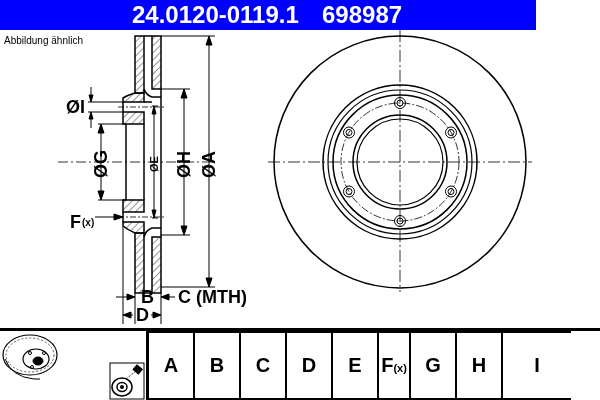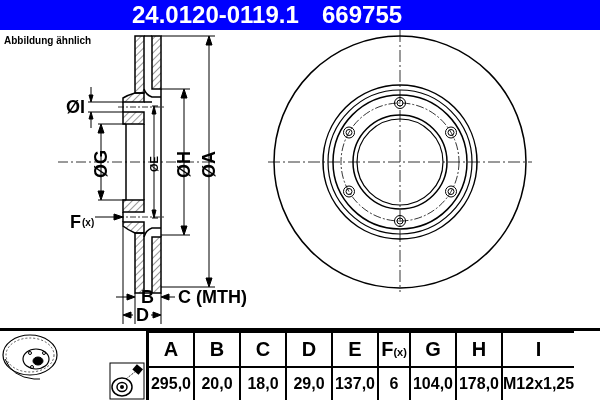--- a/index.html
+++ b/index.html
@@ -1,37 +1,37 @@
 <!DOCTYPE html>
 <html><head>
 <meta charset="utf-8">
 <style>
   html, body { margin:0; padding:0; }
   body { width:600px; height:400px; background:#fff; position:relative; overflow:hidden; font-family:"Liberation Sans", sans-serif; }
-  .header { position:absolute; left:0; top:0; width:600px; height:30px; background:#0000ff; color:#fff; }
+  .header { position:absolute; left:0; top:0; width:536px; height:30px; background:#0000ff; color:#fff; }
   .header .pn { position:absolute; left:132px; top:0; font-size:24px; font-weight:bold; line-height:30px; letter-spacing:0; }
   .header .num { position:absolute; left:322px; top:0; font-size:24px; font-weight:bold; line-height:30px; }
-  .note { position:absolute; left:4px; top:34px; font-size:10px; font-weight:bold; line-height:13px; color:#000; }
+  .note { position:absolute; left:4px; top:34px; font-size:10px; font-weight:normal; line-height:13px; color:#000; }
   svg.drawing { position:absolute; left:0; top:30px; }
   .tbl { position:absolute; left:0; top:328px; width:600px; height:72px; border-top:3px solid #000; box-sizing:border-box; }
   .iconcell { position:absolute; left:0; top:0; width:148px; height:69px; border-right:2px solid #000; box-sizing:border-box; }
   table.dims { position:absolute; left:147px; top:0; border-collapse:collapse; height:69px; }
   table.dims td { border:2px solid #000; text-align:center; font-weight:bold; padding:0; color:#000; }
   table.dims tr.h td { height:33px; font-size:20px; }
   table.dims tr.v td { height:32px; font-size:16px; }
   table.dims td:last-child { border-right:none; }
   table.dims tr.v td { border-bottom:none; }
   .fx { font-size:11px; }
 </style>
 </head>
 <body>
 
 <div class="header">
   <span class="pn">24.0120-0119.1</span>
-  <span class="num">669755</span>
+  <span class="num">698987</span>
 </div>
 
 <div class="note">
   <div>Abbildung ähnlich</div>
 </div>
 
 <svg class="drawing" width="600" height="298" viewBox="0 30 600 298">
   <defs>
     <pattern id="hatch" width="5" height="5" patternUnits="userSpaceOnUse" patternTransform="rotate(45)">
       <line x1="0" y1="0" x2="0" y2="5" stroke="#000" stroke-width="0.8"></line>
@@ -187,26 +187,15 @@
       <td style="width:44px">A</td>
       <td style="width:44px">B</td>
       <td style="width:44px">C</td>
       <td style="width:44px">D</td>
       <td style="width:44px">E</td>
       <td style="width:30px"><span>F</span><span class="fx">(x)</span></td>
       <td style="width:44px">G</td>
       <td style="width:44px">H</td>
       <td style="width:68px">I</td>
     </tr>
-    <tr class="v">
-      <td>295,0</td>
-      <td>20,0</td>
-      <td>18,0</td>
-      <td>29,0</td>
-      <td>137,0</td>
-      <td>6</td>
-      <td>104,0</td>
-      <td>178,0</td>
-      <td>M12x1,25</td>
-    </tr>
   </tbody>
     </table>
 </div>
 
 </body></html>

